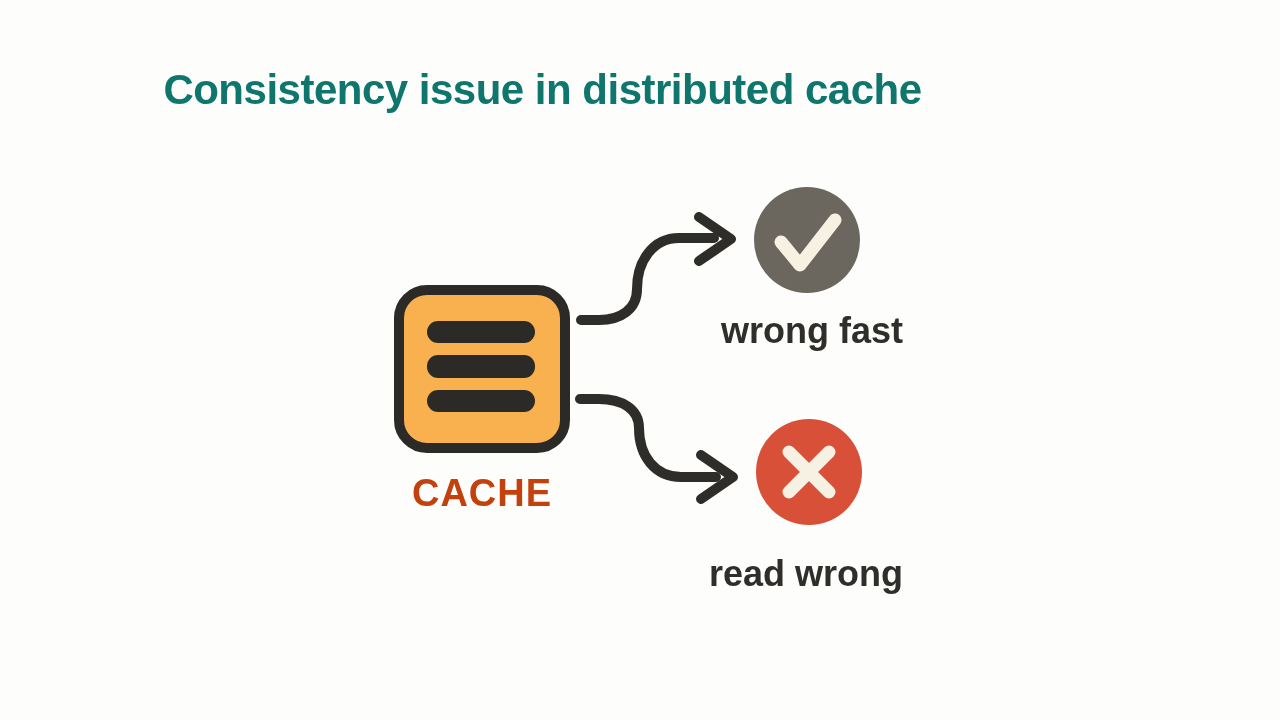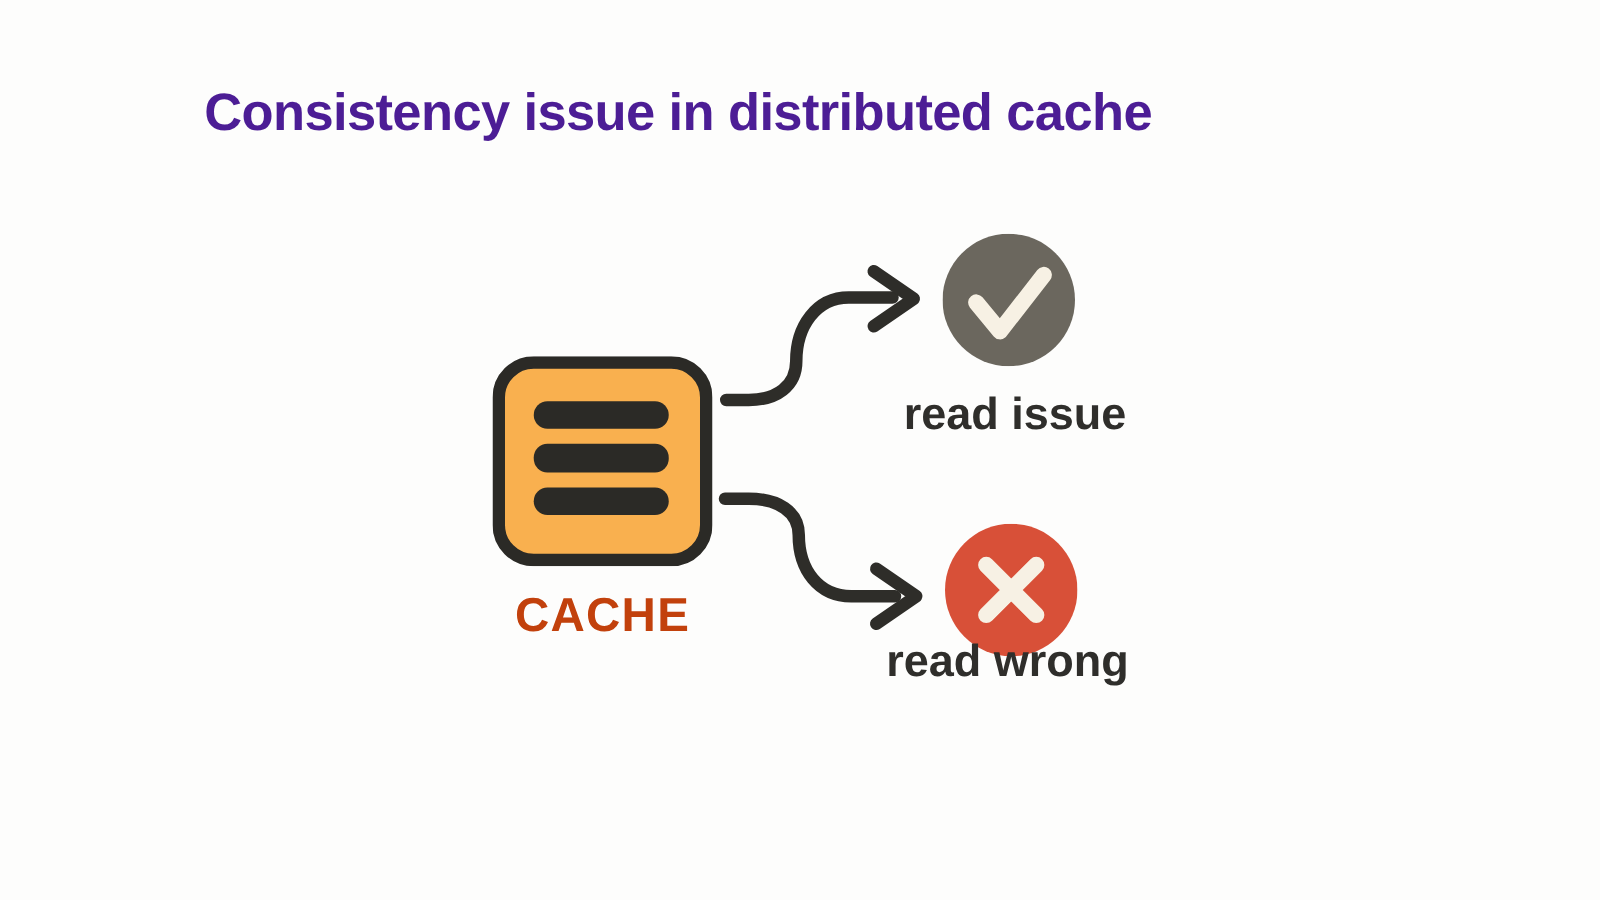--- a/index.html
+++ b/index.html
@@ -19,21 +19,21 @@
   .title {
     position: absolute;
     left: 0;
     top: 66px;
     width: 1085px;
     margin: 0;
     text-align: center;
     font-size: 42px;
     font-weight: bold;
     letter-spacing: -0.5px;
-    color: #4c1d95;
+    color: #0f766e;
   }
   .arrows {
     position: absolute;
     left: 0;
     top: 0;
     width: 1280px;
     height: 720px;
   }
   .arrow-path {
     fill: none;
@@ -69,21 +69,21 @@
   .outcome-icon.wrong { left: 756px; top: 419px; }
   .outcome-label {
     position: absolute;
     width: 220px;
     text-align: center;
     font-size: 36px;
     font-weight: bold;
     color: #2F2E2B;
   }
   .outcome-label.fast  { left: 702px; top: 310px; }
-  .outcome-label.wrong { left: 696px; top: 508px; text-align: center; }
+  .outcome-label.wrong { left: 696px; top: 553px; text-align: center; }
   .mark {
     fill: none;
     stroke-width: 13;
     stroke-linecap: round;
     stroke-linejoin: round;
   }
 </style>
 </head>
 <body>
 
@@ -103,21 +103,21 @@
     <rect x="33" y="36" width="108" height="22" rx="11" fill="#2B2A26"></rect>
     <rect x="33" y="70" width="108" height="23" rx="11" fill="#2B2A26"></rect>
     <rect x="33" y="105" width="108" height="22" rx="11" fill="#2B2A26"></rect>
   </svg>
   <div class="cache-label">CACHE</div>
 
   <svg class="outcome-icon fast" viewBox="0 0 106 106" xmlns="http://www.w3.org/2000/svg">
     <circle cx="53" cy="53" r="53" fill="#6B675E"></circle>
     <path class="mark" d="M 27 55 L 46 78 L 81 33" stroke="#F7F1E4"></path>
   </svg>
-  <div class="outcome-label fast">read issue</div>
+  <div class="outcome-label fast">wrong fast</div>
 
   <svg class="outcome-icon wrong" viewBox="0 0 106 106" xmlns="http://www.w3.org/2000/svg">
     <circle cx="53" cy="53" r="53" fill="#D85038"></circle>
     <path class="mark" d="M 33 33 L 73 73 M 73 33 L 33 73" stroke="#F7F1E4"></path>
   </svg>
   <div class="outcome-label wrong">read wrong</div>
 
 </div>
 
 </body></html>

